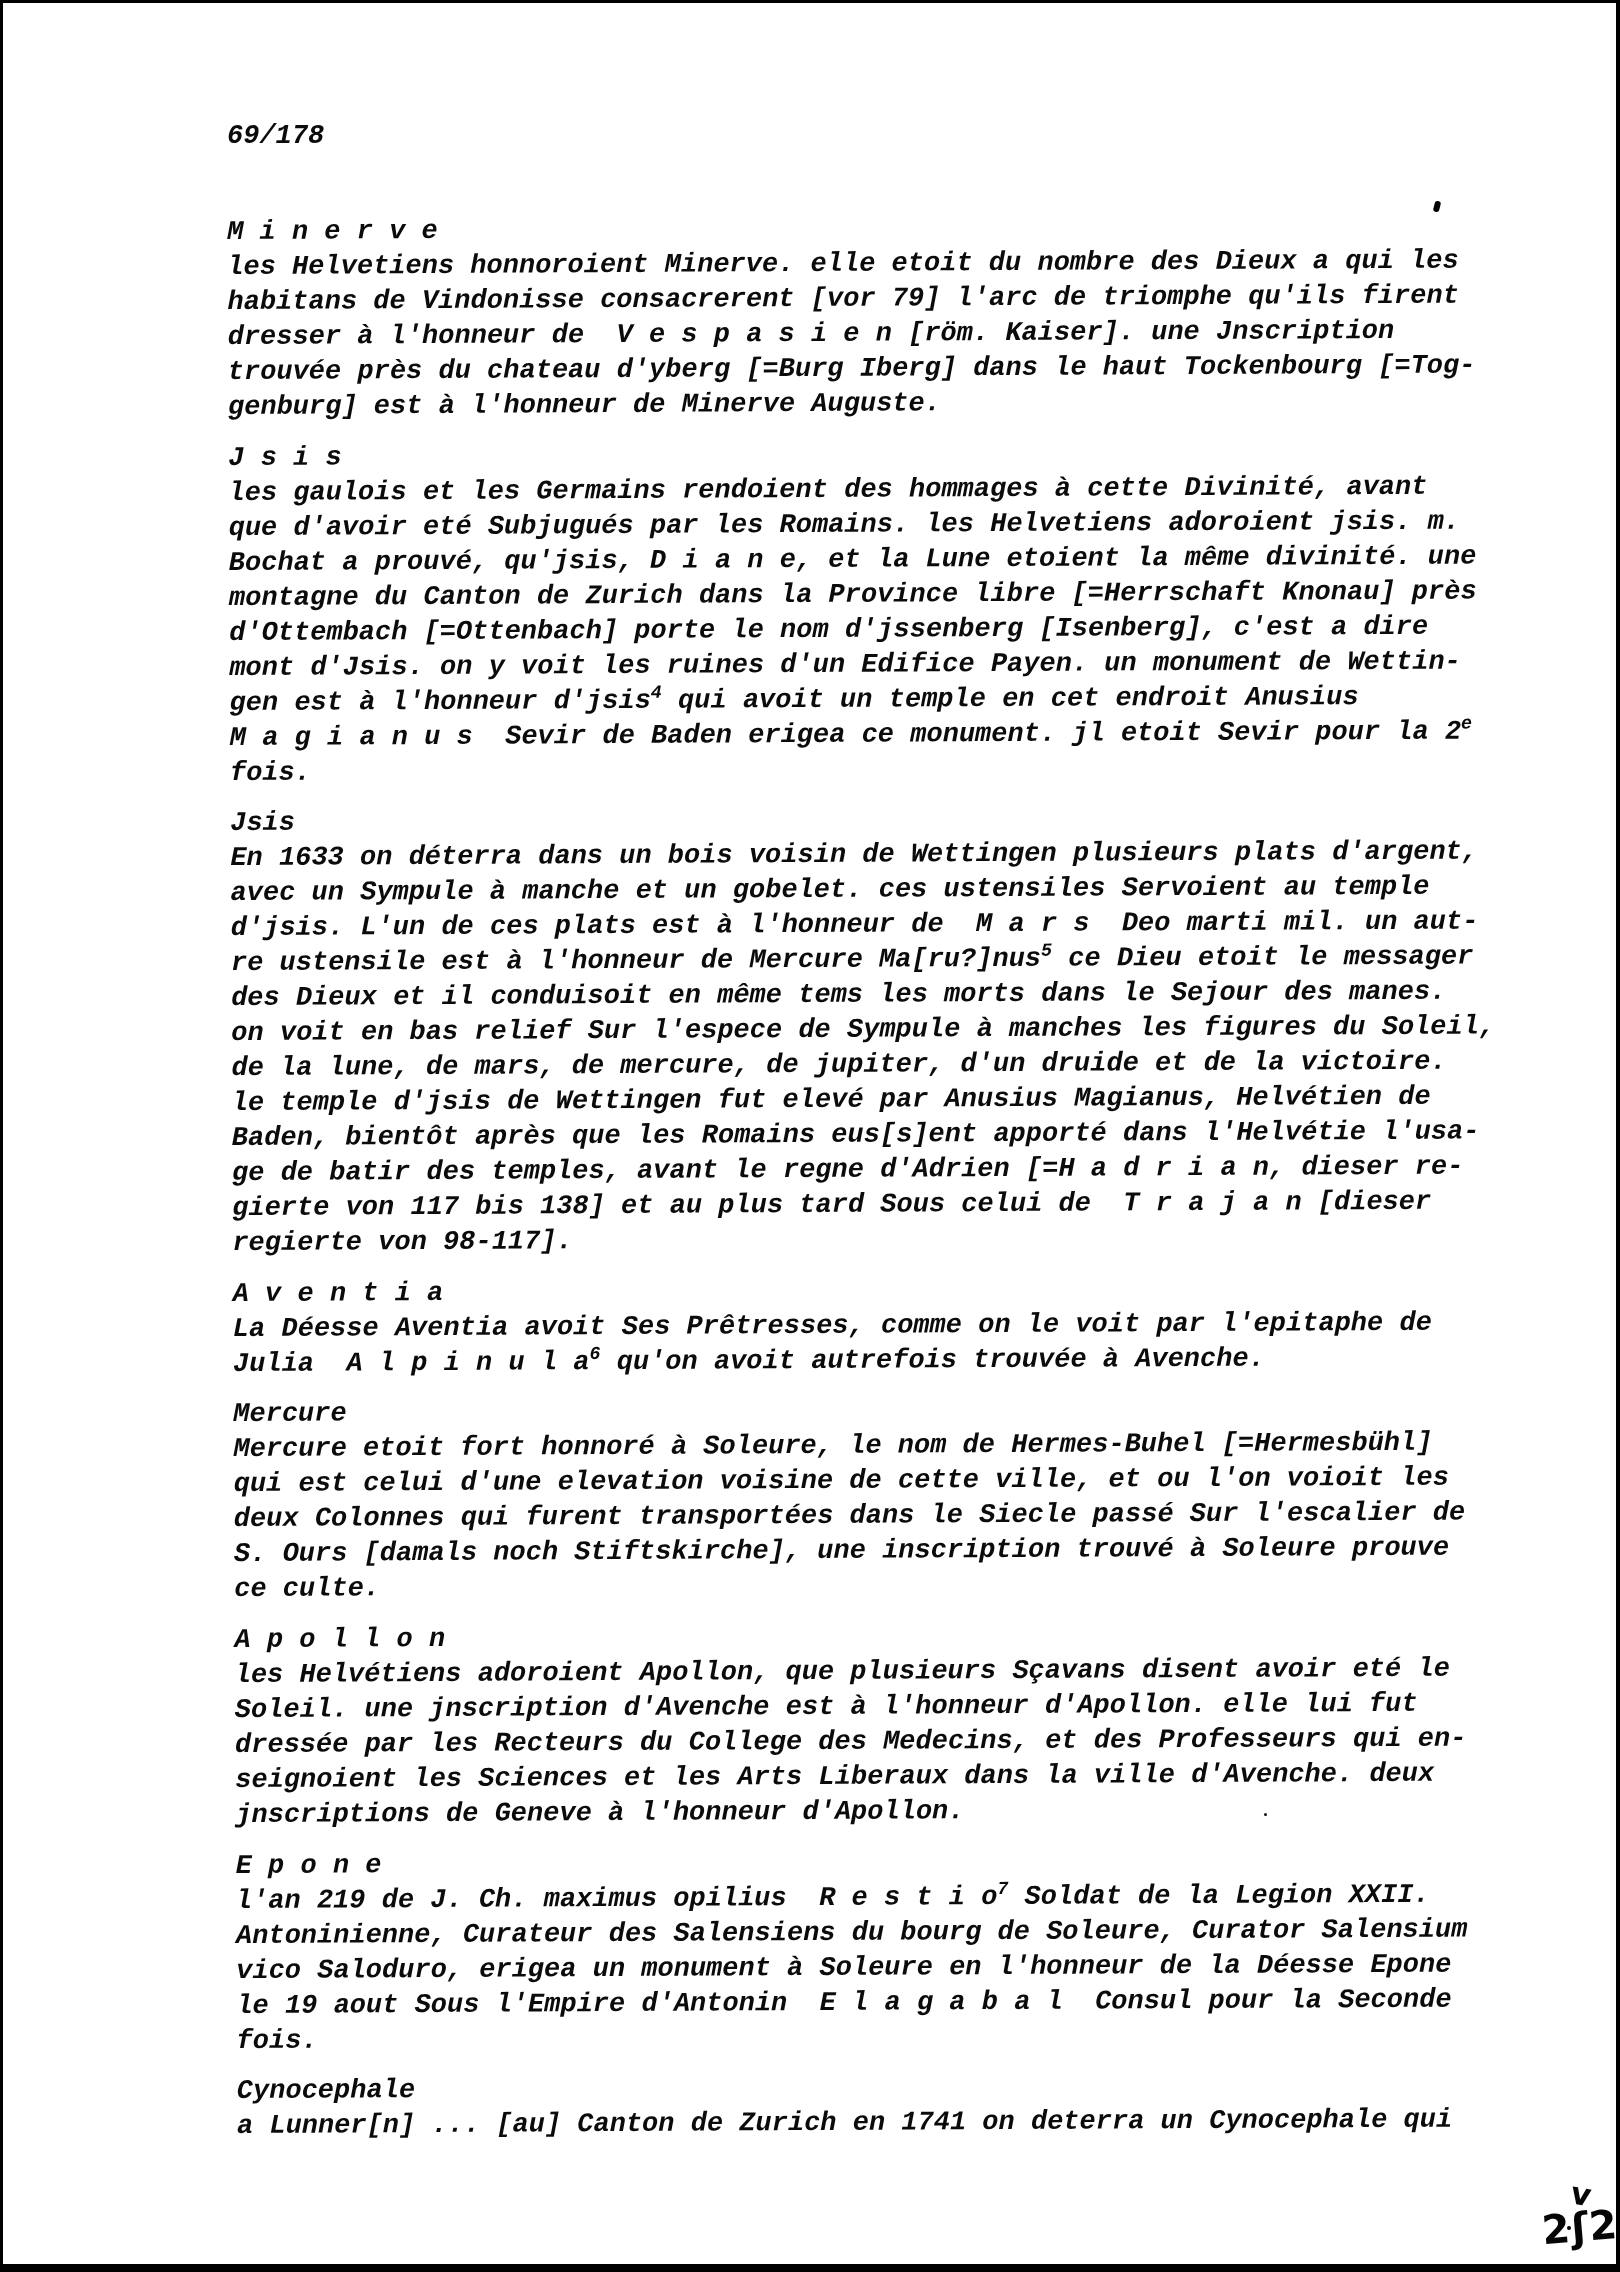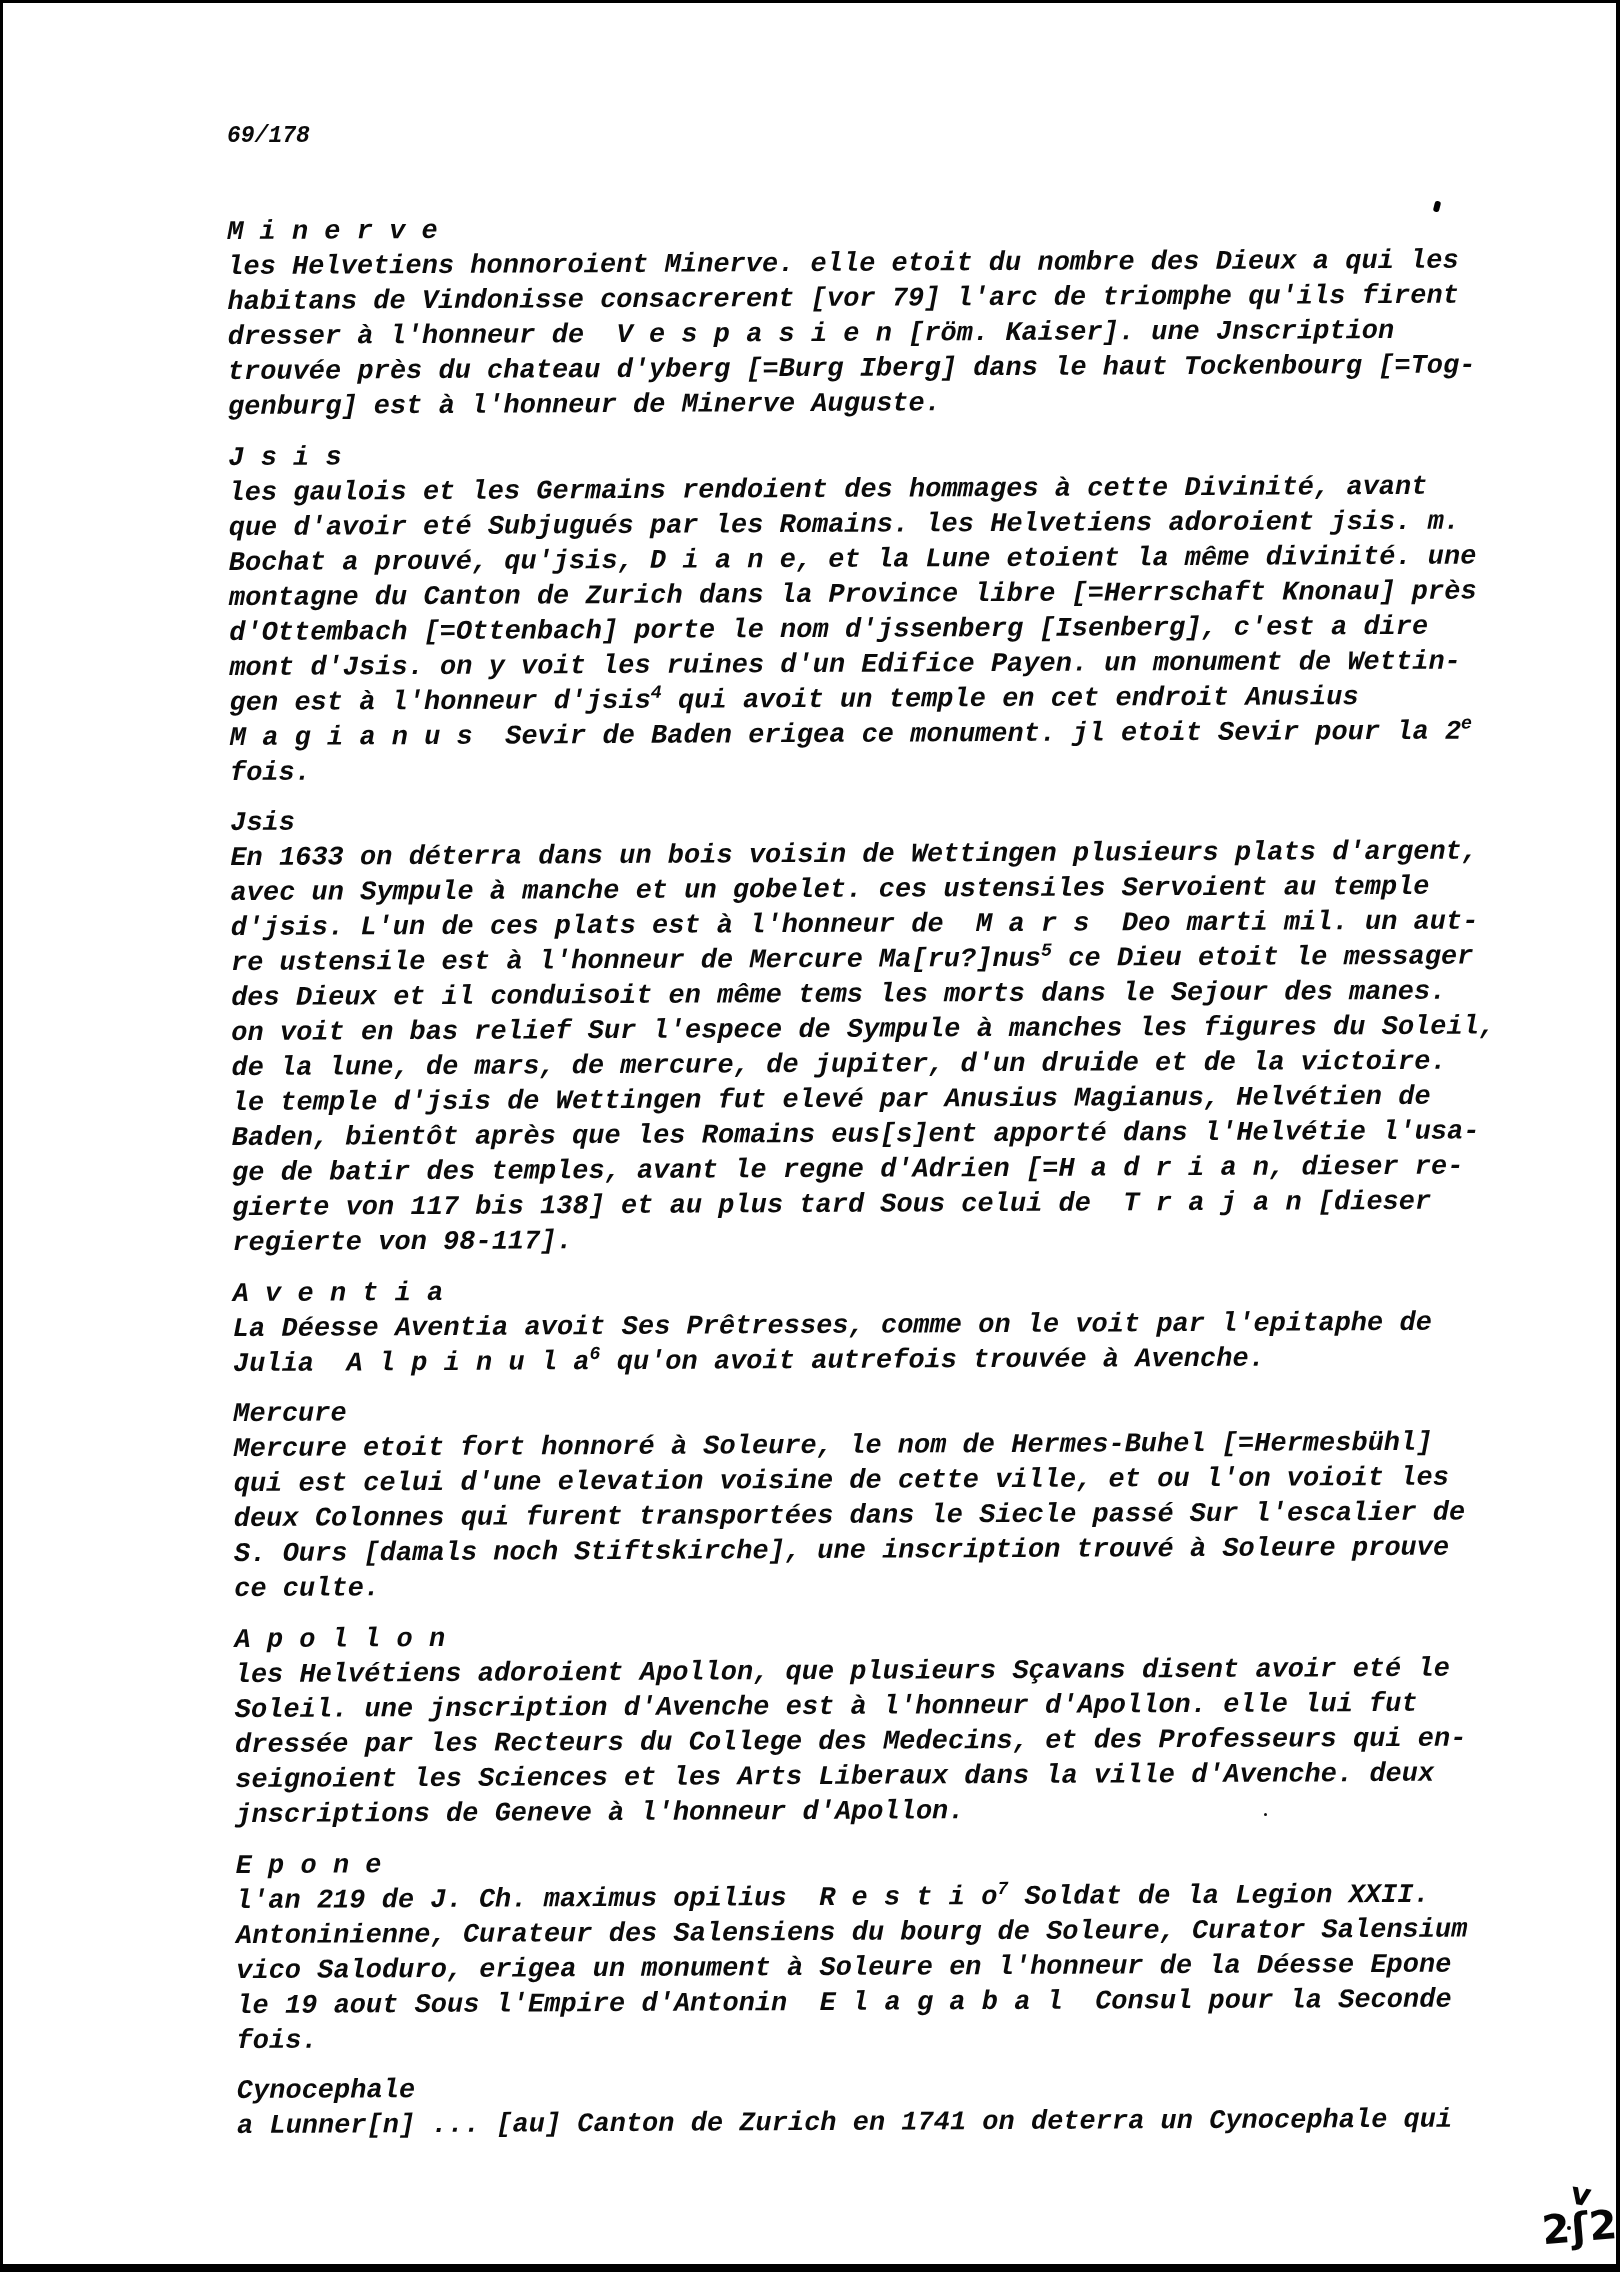--- a/index.html
+++ b/index.html
@@ -15,21 +15,21 @@
   }
   
   .edge{position:absolute;background:#000;}
   .edge-top{left:0;top:0;width:1620px;height:3.3px;}
   .edge-left{left:0;top:0;width:3.3px;height:2273px;}
   .edge-right{right:0;top:0;width:3.9px;height:2273px;}
   .edge-bottom{left:0;bottom:0;width:1620px;height:9px;}
 
   .page-number{
     position:absolute;left:227px;top:119px;
-    font-size:23px;line-height:35px;white-space:pre;
+    font-size:27px;line-height:35px;white-space:pre;
   }
   #sections{
     position:absolute;left:227px;top:215px;
     font-size:27px;
     transform:rotate(-0.3deg);
     transform-origin:0 0;
   }
   .section{margin-top:15.6px;}
   .section:first-child{margin-top:0;}
   .line{

